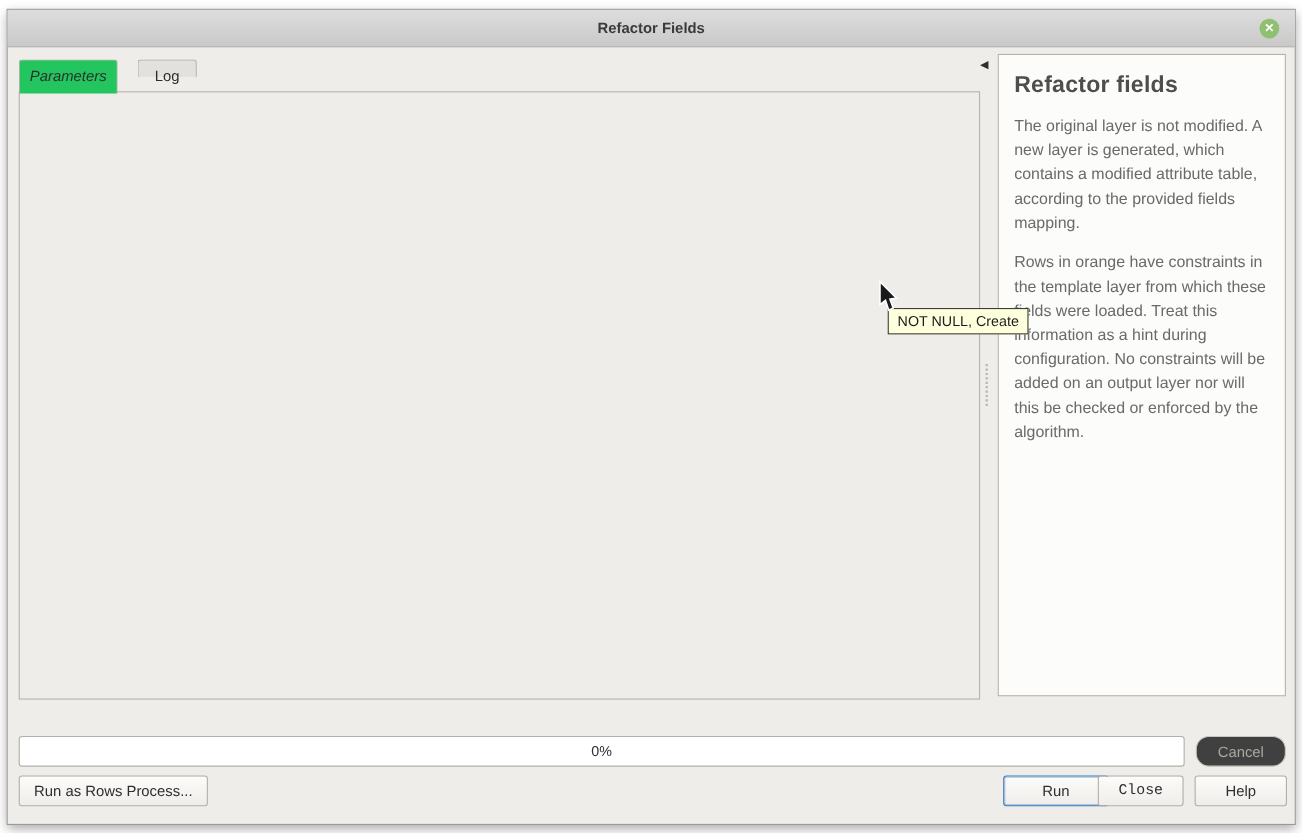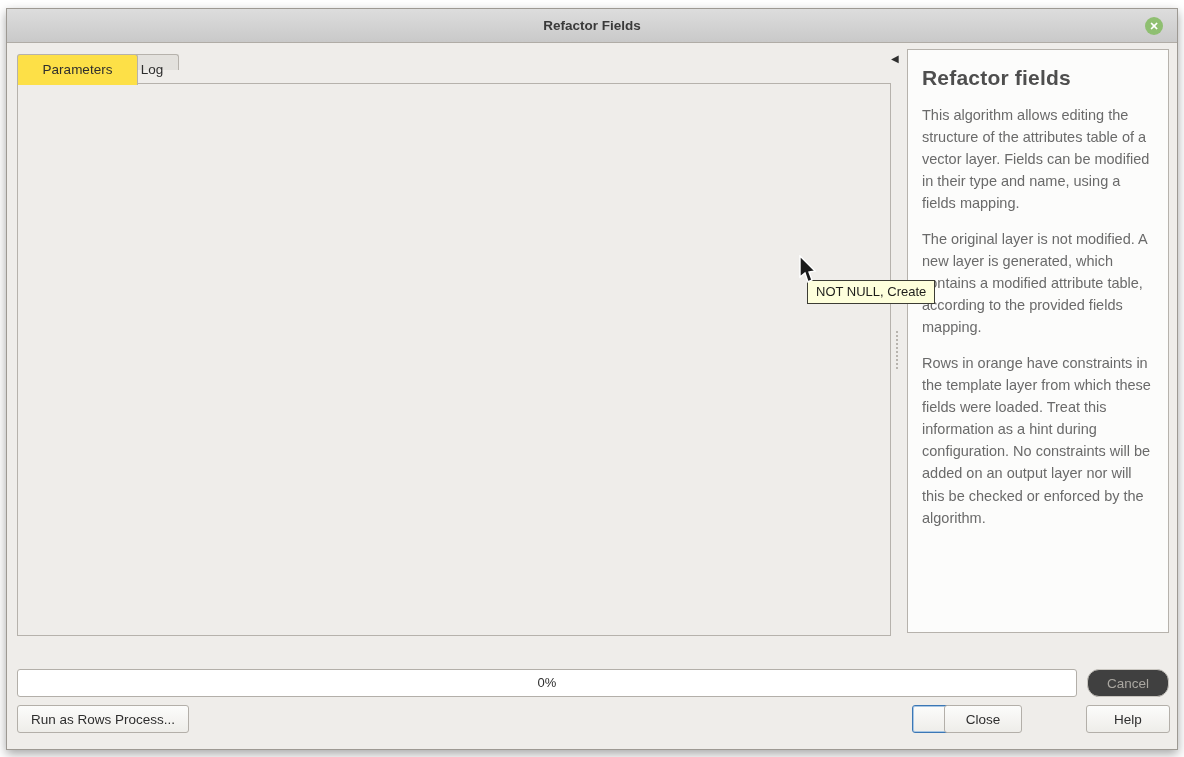--- a/index.html
+++ b/index.html
@@ -4,21 +4,21 @@
 <style>
   * { margin:0; padding:0; box-sizing:border-box; }
   html,body { width:1184px; height:757px; background:#ffffff; font-family:"Liberation Sans", sans-serif; overflow:hidden; }
   .window { position:absolute; left:6px; top:8px; width:1172px; height:742px; background:#efedea; border:1px solid #9d9993; box-shadow:0 4px 10px rgba(0,0,0,.35); }
   .titlebar { position:absolute; left:0; top:0; right:0; height:34px; background:linear-gradient(#dddddd,#c9c9c9); border-bottom:1px solid #b0aca6; }
   .title { text-align:center; line-height:33px; font-weight:bold; font-size:13.5px; color:#3a3a3a; }
   .closebtn { position:absolute; right:14px; top:8px; width:18px; height:18px; border-radius:50%; background:#8fbf71; color:#fff; font-size:11px; line-height:18px; text-align:center; font-weight:bold; cursor:pointer; }
 
   
   .tab { position:absolute; top:45px; height:16px; border:1px solid #b6b2ac; border-bottom:none; border-radius:3px 3px 0 0; font-size:13.5px; text-align:center; color:#2e2e2e; }
-  .tab.active { left:10px; width:121px; background:#fde047; z-index:3; height:31px; line-height:30px; }
+  .tab.active { left:10px; width:90px; background:#22c55e; z-index:3; height:31px; line-height:30px;font-style:italic; }
   .tab.inactive { left:118px; width:54px; background:#e3e1dd; line-height:29px; z-index:1; }
   .panel { position:absolute; left:10px; top:74px; width:874px; height:553px; border:1px solid #b6b2ac; background:#efedea; z-index:2; }
 
   .lbl { position:absolute; font-size:13.5px; color:#2e2e2e; }
 
   .combo { background:linear-gradient(#fbfbfa,#f2f1ee); border:1px solid #b3afa9; border-radius:3px; display:flex; align-items:center; font-size:13.5px; color:#2e2e2e; padding:0 6px; position:relative; }
   .combo.white { background:#fdfdfd; }
   .combo .caret { margin-left:auto; font-size:10px; color:#555; }
   .btn { background:linear-gradient(#fcfcfb,#eeede9); border:1px solid #b3afa9; border-radius:3px; font-size:13.5px; color:#2e2e2e; text-align:center; cursor:pointer; font-family:"Liberation Sans", sans-serif; }
   .btn.disabled { color:#aaa7a1; background:#404040; border-color:#c9c6c0;border-radius:12px; }
@@ -393,28 +393,27 @@
   <button class="btn" style="position:absolute; left:851px; top:558px; width:29px; height:27px;">...</button>
 
   <div class="lbl" style="left:20px; top:601px;">
     <span class="checkbox checked"></span><span>Open output file after running algorithm</span>
   </div>
 
   <div class="progress">0%</div>
   <button class="btn disabled" style="position:absolute; left:1080px; top:660px; width:82px; height:28px;">Cancel</button>
   <button class="btn" style="position:absolute; left:10px; top:696px; width:172px; height:28px;">Run as Rows Process...</button>
   <button class="btn default" style="position:absolute; left:905px; top:696px; width:96px; height:28px;">Run</button>
-  <button class="btn" style="position:absolute; left:937px; top:696px; width:78px; height:28px;">Close</button>
+  <button class="btn" style="position:absolute; left:991px; top:696px; width:78px; height:28px;font-family:Liberation Mono, monospace;">Close</button>
   <button class="btn" style="position:absolute; left:1079px; top:696px; width:84px; height:28px;">Help</button>
 
   <div class="collapse-arrow">◀</div>
   <div class="splitter-dots"></div>
   <div class="helppanel">
     <h1>Refactor fields</h1>
-    <p>This algorithm allows editing the structure of the attributes table of a vector layer. Fields can be modified in their type and name, using a fields mapping.</p>
     <p>The original layer is not modified. A new layer is generated, which contains a modified attribute table, according to the provided fields mapping.</p>
     <p>Rows in orange have constraints in the template layer from which these fields were loaded. Treat this information as a hint during configuration. No constraints will be added on an output layer nor will this be checked or enforced by the algorithm.</p>
   </div>
 
   <div class="tooltip">NOT NULL, Create</div>
   <div class="cursor">
     <svg width="22" height="30">
         <polygon points="3,1 3,22 8,18 11,27 15,25 12,17 18,16" fill="#1a1a1a" stroke="#ffffff" stroke-width="1.4"></polygon>
       </svg>
   </div>

